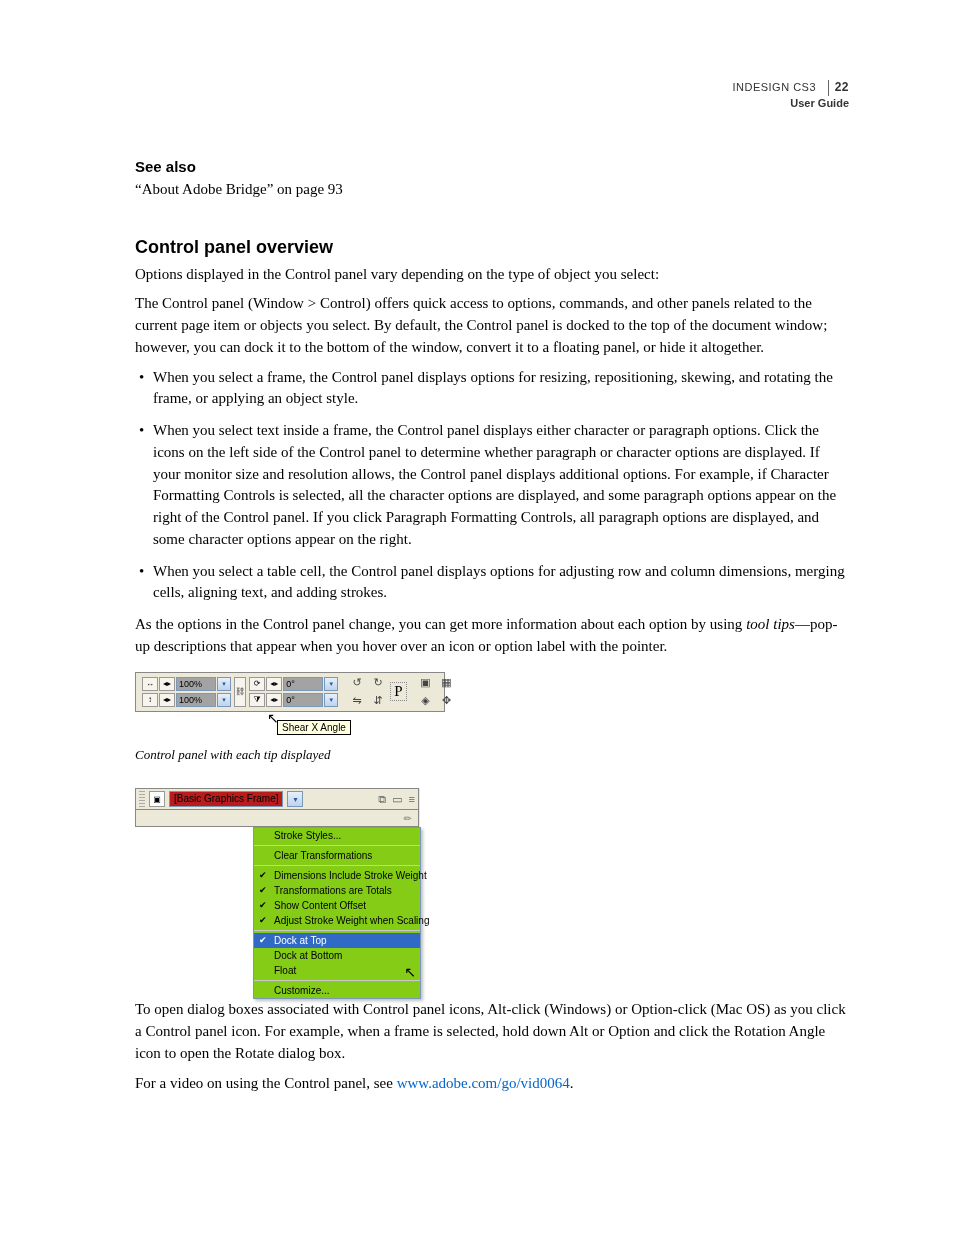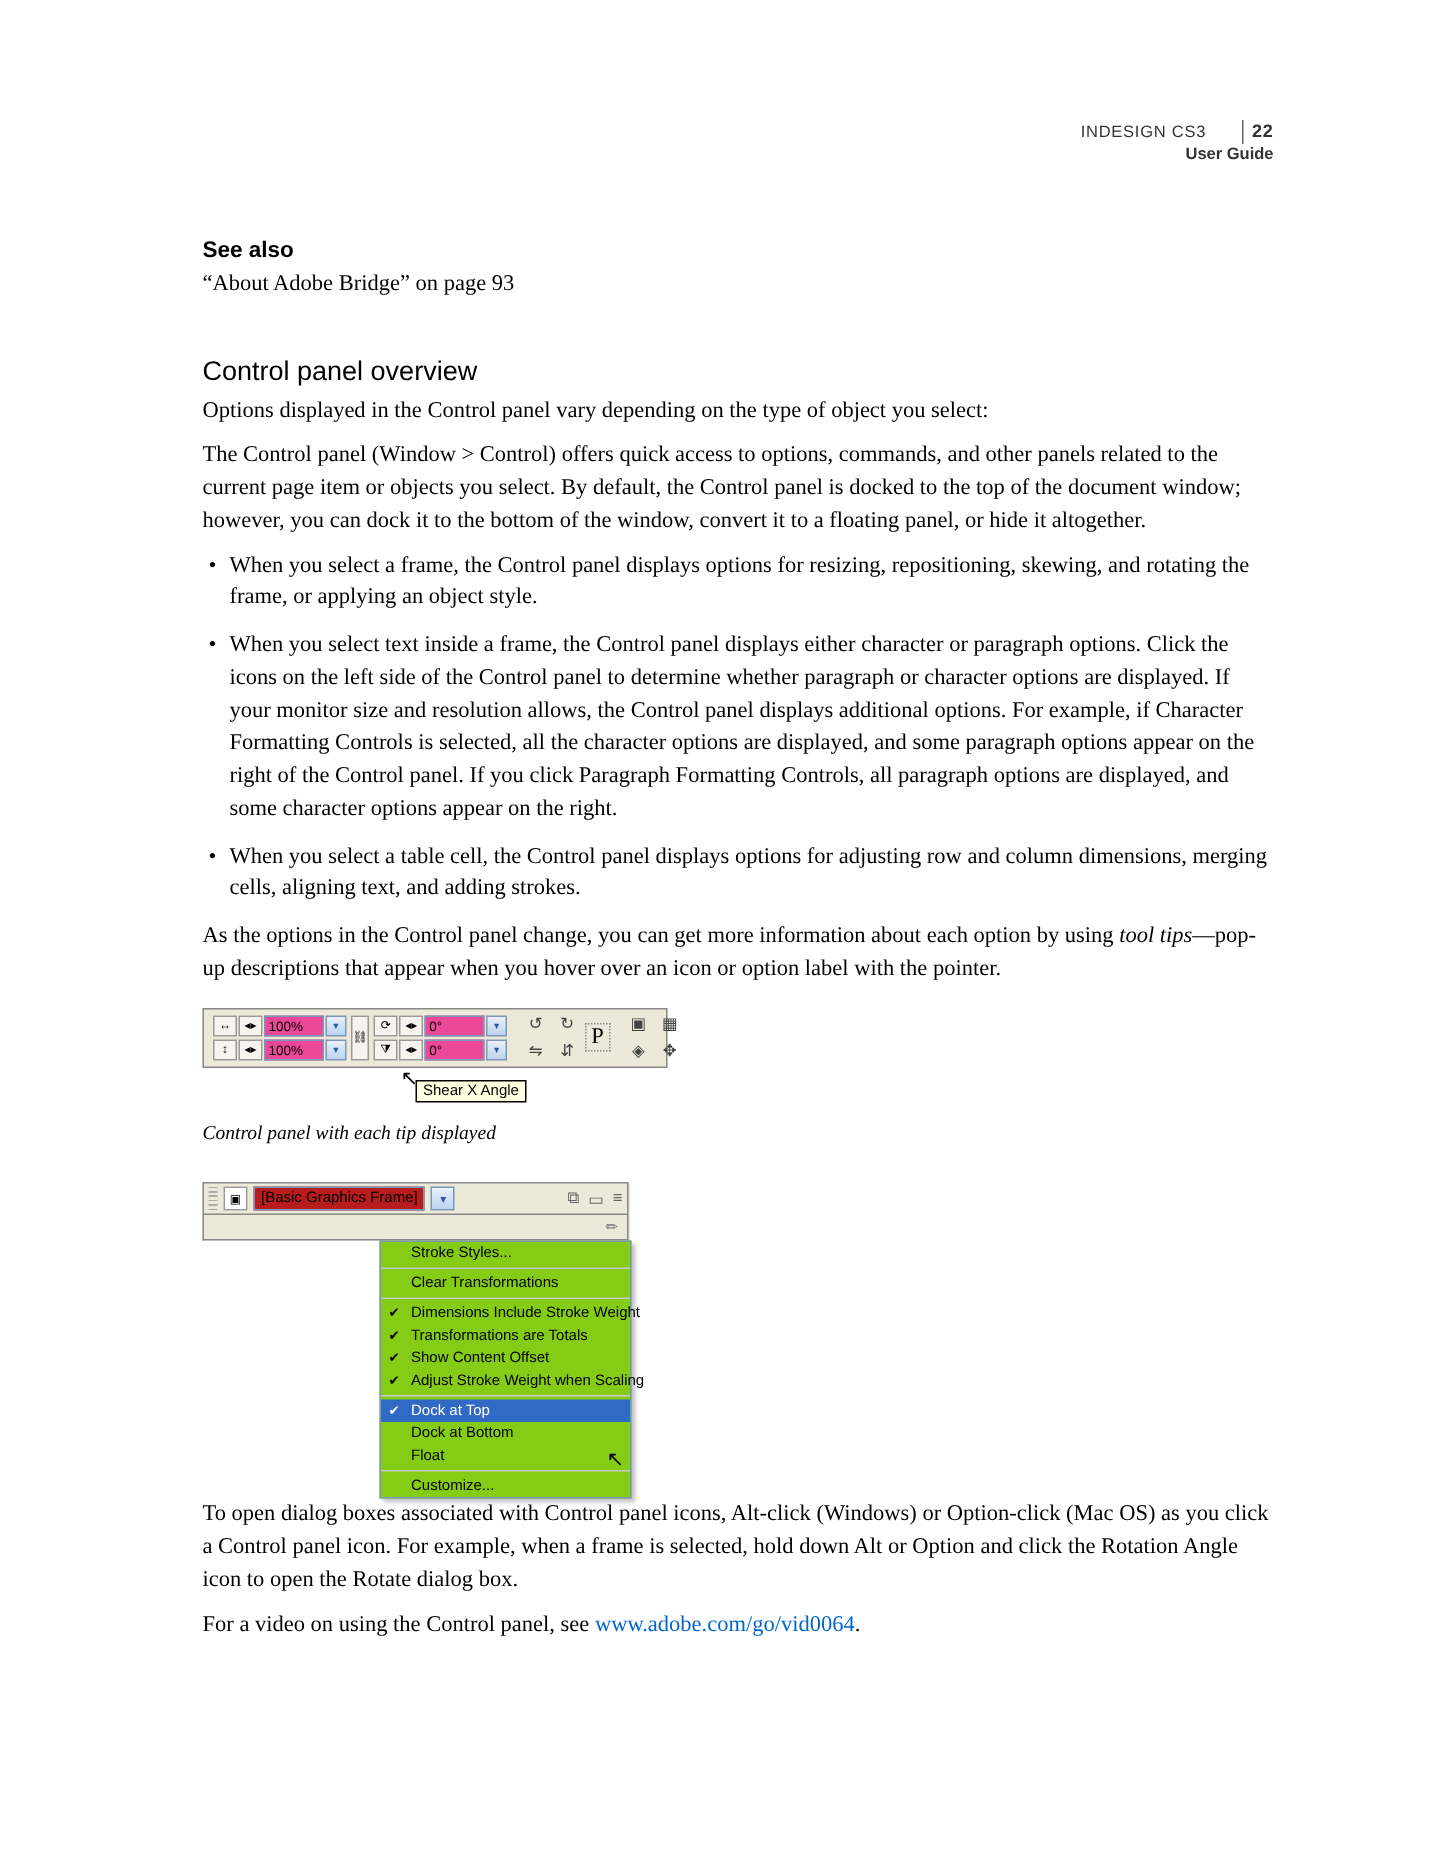--- a/index.html
+++ b/index.html
@@ -23,35 +23,35 @@
     line-height: 1.3;
     margin-bottom: 48px;
     color: #333;
   }
   .running-head .line1 { letter-spacing: .5px; }
   .running-head .bold { font-weight: 700; }
   .running-head .pageno {
     display: inline-block;
     border-left: 1px solid #666;
     padding-left: 6px;
-    margin-left: 20px;
+    margin-left: 8px;
     font-weight: 700;
     font-size: 12px;
   }
   h3.see-also {
     font-family: "Myriad Pro", "Segoe UI", Arial, sans-serif;
     font-weight: 700;
     font-size: 15px;
     margin: 0 0 4px 0;
   }
   p { margin: 0 0 8px 0; line-height: 1.45; }
   p.ref { margin: 0 0 8px 0; }
   h2.section {
     font-family: "Myriad Pro", "Segoe UI", Arial, sans-serif;
-    font-weight: 400;
+    font-weight: 700;
     font-size: 18px;
     margin: 36px 0 6px 0;
   }
   ul.bullets {
     list-style: none;
     padding: 0;
     margin: 6px 0 10px 0;
   }
   ul.bullets li {
     position: relative;
@@ -97,21 +97,21 @@
   .fig1 .col { display:flex; flex-direction:column; gap:2px; }
   .fig1 .cell { display:flex; align-items:center; gap:1px; }
   .fig1 .ic {
     width:14px; height:12px;
     border:1px solid #999; background:#f6f4ec;
     display:flex; align-items:center; justify-content:center;
     font-size:8px; line-height:1;
   }
   .fig1 .num {
     width:34px; height:12px; border:1px solid #7a98b8;
-    background:#ec4899; padding:0 2px; line-height:12px;
+    background:#a3a3a3; padding:0 2px; line-height:12px;
   }
   .fig1 .dd {
     width:12px; height:12px; border:1px solid #7a98b8;
     background:linear-gradient(#e8f0fb,#bcd3ef);
     display:flex;align-items:center;justify-content:center;
     font-size:7px;color:#2a5aa0;
   }
   .fig1 .sep { width:1px; align-self:stretch; background:#b7b3a2; margin:0 2px;}
   .fig1 .btnrow { display:flex; gap:3px; }
   .fig1 .tool {

